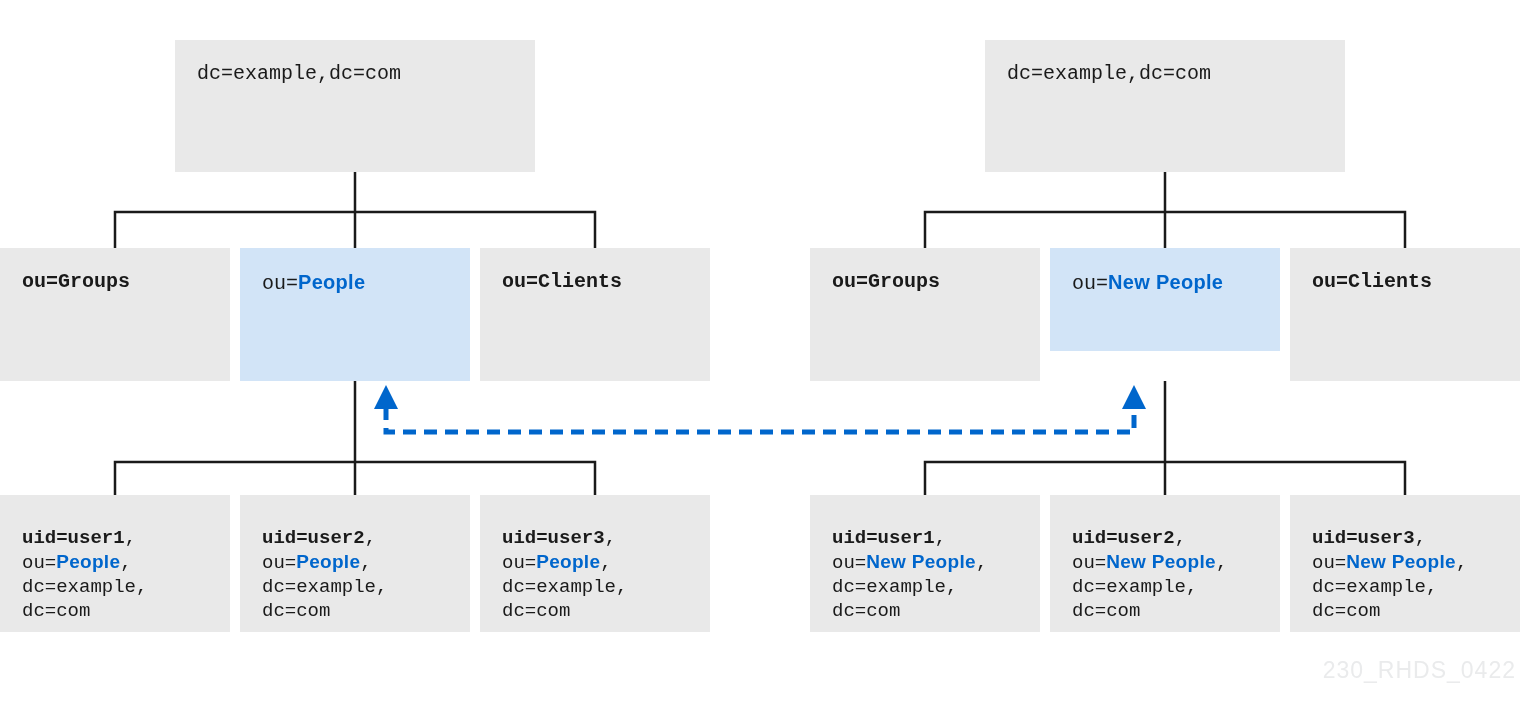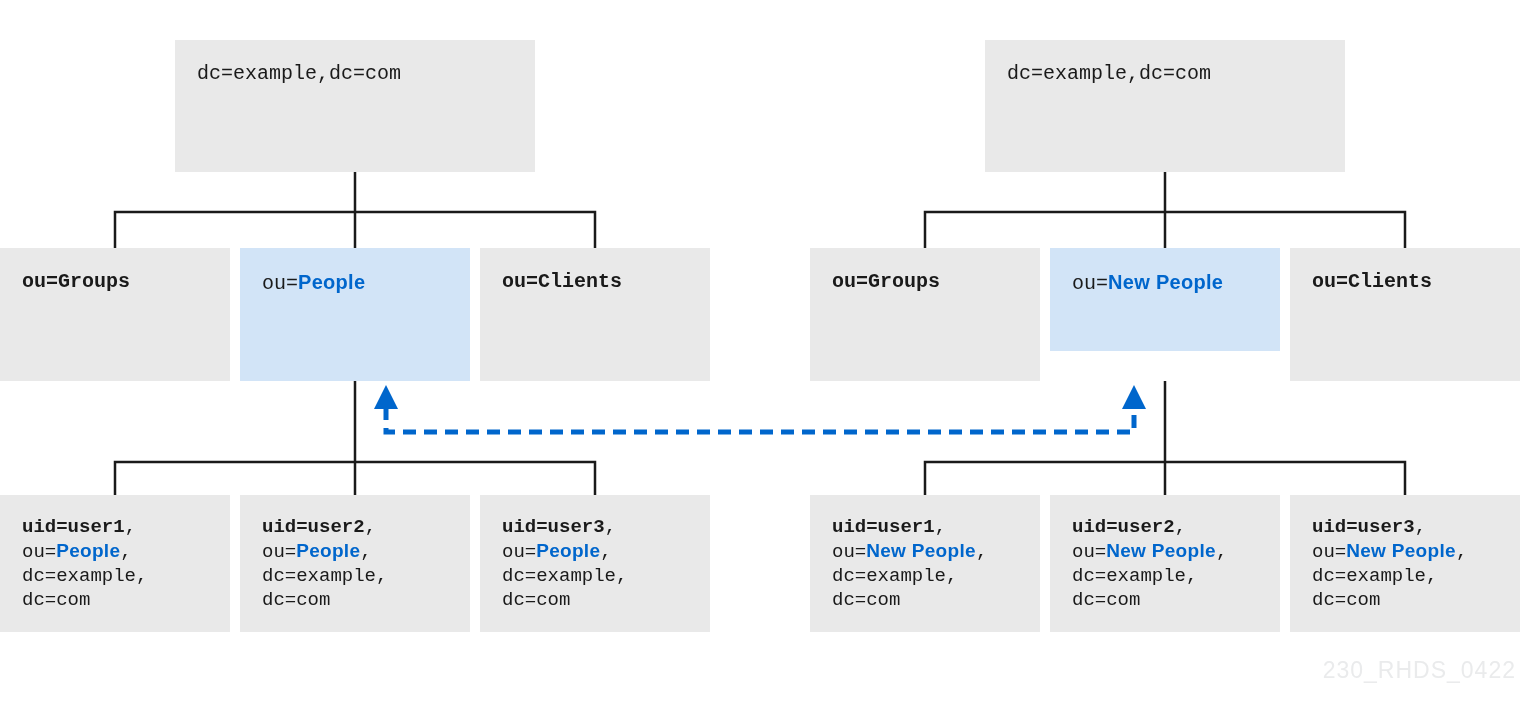--- a/index.html
+++ b/index.html
@@ -42,21 +42,21 @@
   .node.root { font-weight: 400; }
   .node .lbl-bold { font-weight: 700; }
   .node .prefix { font-weight: 400; }
   .blue-name {
     color: var(--accent-blue, #0066cc);
     font-weight: 700;
     font-family: "Liberation Sans", "DejaVu Sans", sans-serif;
     letter-spacing: 0.3px;
   }
   .user-node {
-    padding-top: 20px;
+    padding-top: 31px;
     font-size: 19px;
     line-height: 24px;
   }
   .user-node .uid { font-weight: 700; }
   .dn-line { white-space: nowrap; }
   #watermark {
     position: absolute;
     right: 4px;
     top: 657px;
     font-family: "Liberation Sans", "DejaVu Sans", sans-serif;

